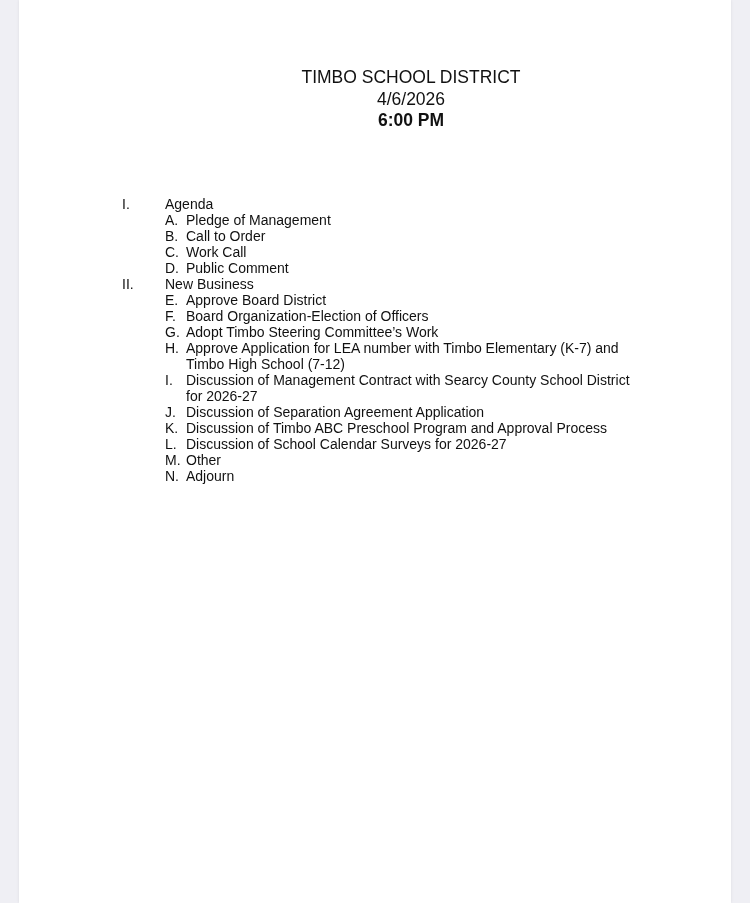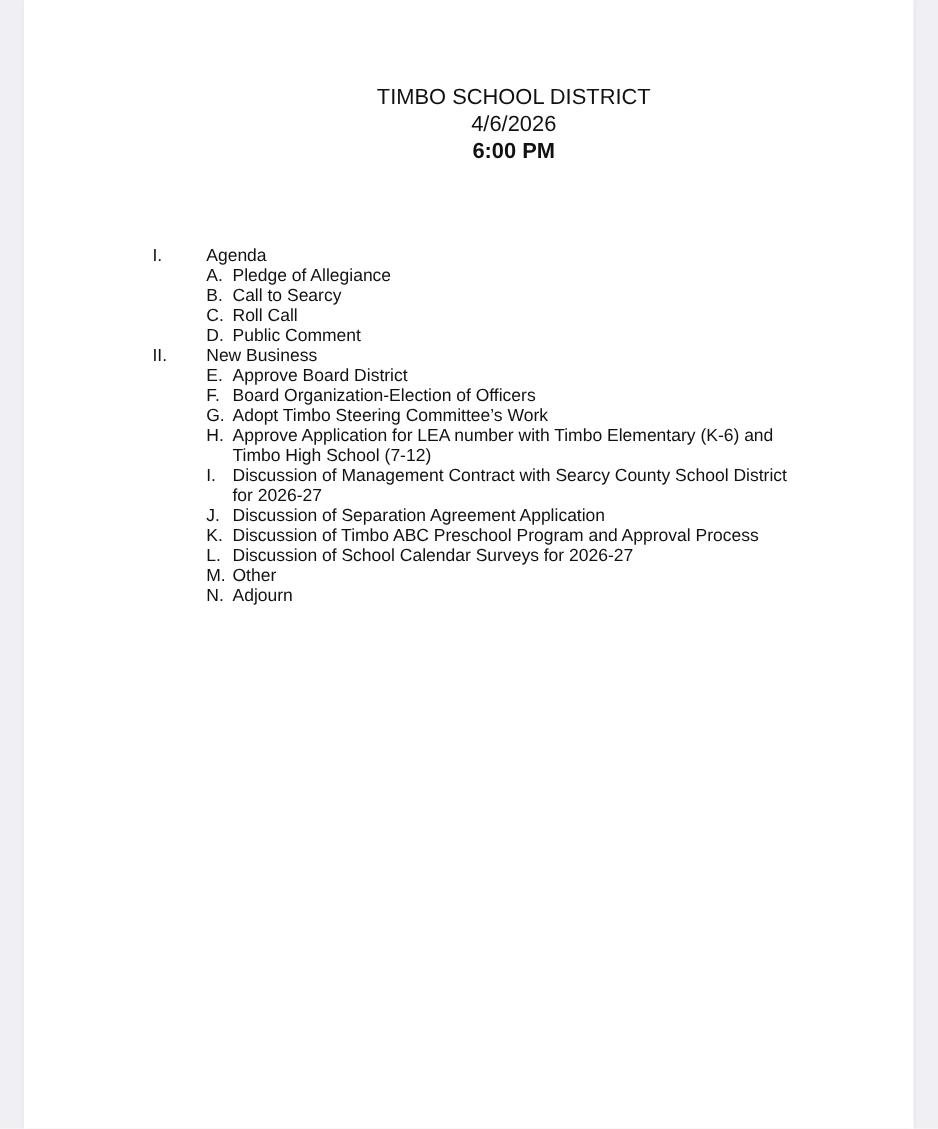--- a/index.html
+++ b/index.html
@@ -37,45 +37,45 @@
   <div>4/6/2026</div>
   <div class="bold">6:00 PM</div>
 </div>
 
 <div>
 
   <span class="line roman" style="top:196px">I.</span>
   <span class="line sec-title" style="top:196px">Agenda</span>
 
   <span class="line letter" style="top:212px">A.</span>
-  <span class="line item-text" style="top:212px">Pledge of Allegiance</span>
+  <span class="line item-text" style="top:212px">Pledge of Management</span>
 
   <span class="line letter" style="top:228px">B.</span>
-  <span class="line item-text" style="top:228px">Call to Searcy</span>
+  <span class="line item-text" style="top:228px">Call to Order</span>
 
   <span class="line letter" style="top:244px">C.</span>
-  <span class="line item-text" style="top:244px">Roll Call</span>
+  <span class="line item-text" style="top:244px">Work Call</span>
 
   <span class="line letter" style="top:260px">D.</span>
   <span class="line item-text" style="top:260px">Public Comment</span>
 
   <span class="line roman" style="top:276px">II.</span>
   <span class="line sec-title" style="top:276px">New Business</span>
 
   <span class="line letter" style="top:292px">E.</span>
   <span class="line item-text" style="top:292px">Approve Board District</span>
 
   <span class="line letter" style="top:308px">F.</span>
   <span class="line item-text" style="top:308px">Board Organization-Election of Officers</span>
 
   <span class="line letter" style="top:324px">G.</span>
   <span class="line item-text" style="top:324px">Adopt Timbo Steering Committee’s Work</span>
 
   <span class="line letter" style="top:340px">H.</span>
-  <span class="line item-text" style="top:340px">Approve Application for LEA number with Timbo Elementary (K-6) and</span>
+  <span class="line item-text" style="top:340px">Approve Application for LEA number with Timbo Elementary (K-7) and</span>
   <span class="line item-text" style="top:356px">Timbo High School (7-12)</span>
 
   <span class="line letter" style="top:372px">I.</span>
   <span class="line item-text" style="top:372px">Discussion of Management Contract with Searcy County School District</span>
   <span class="line item-text" style="top:388px">for 2026-27</span>
 
   <span class="line letter" style="top:404px">J.</span>
   <span class="line item-text" style="top:404px">Discussion of Separation Agreement Application</span>
 
   <span class="line letter" style="top:420px">K.</span>

